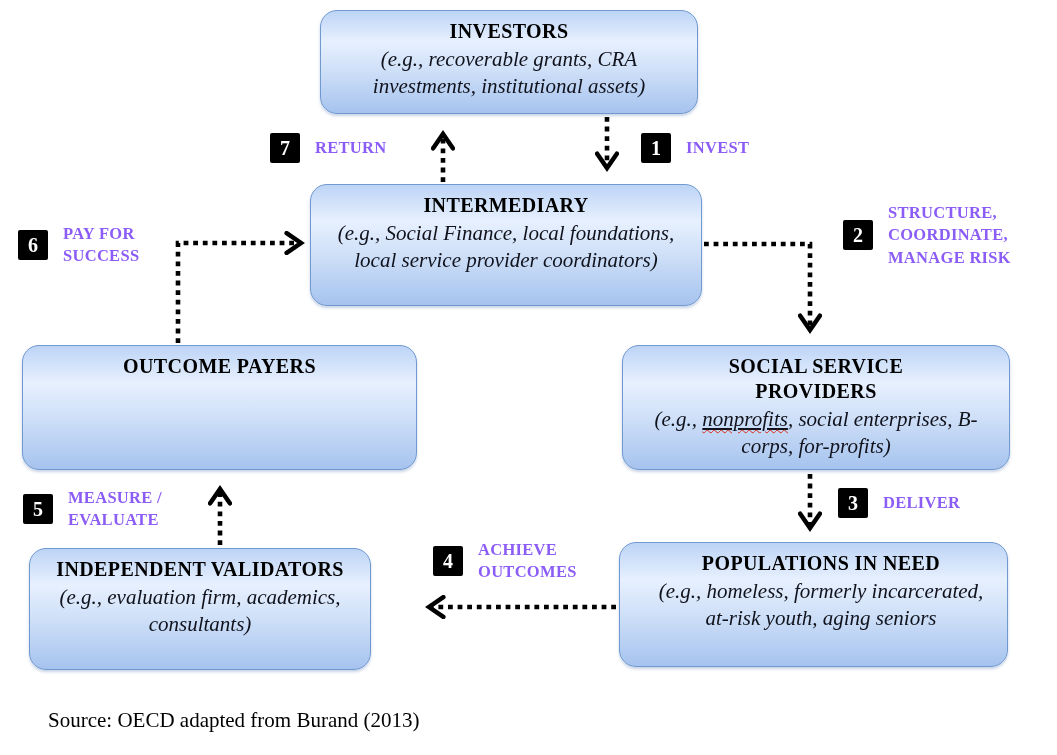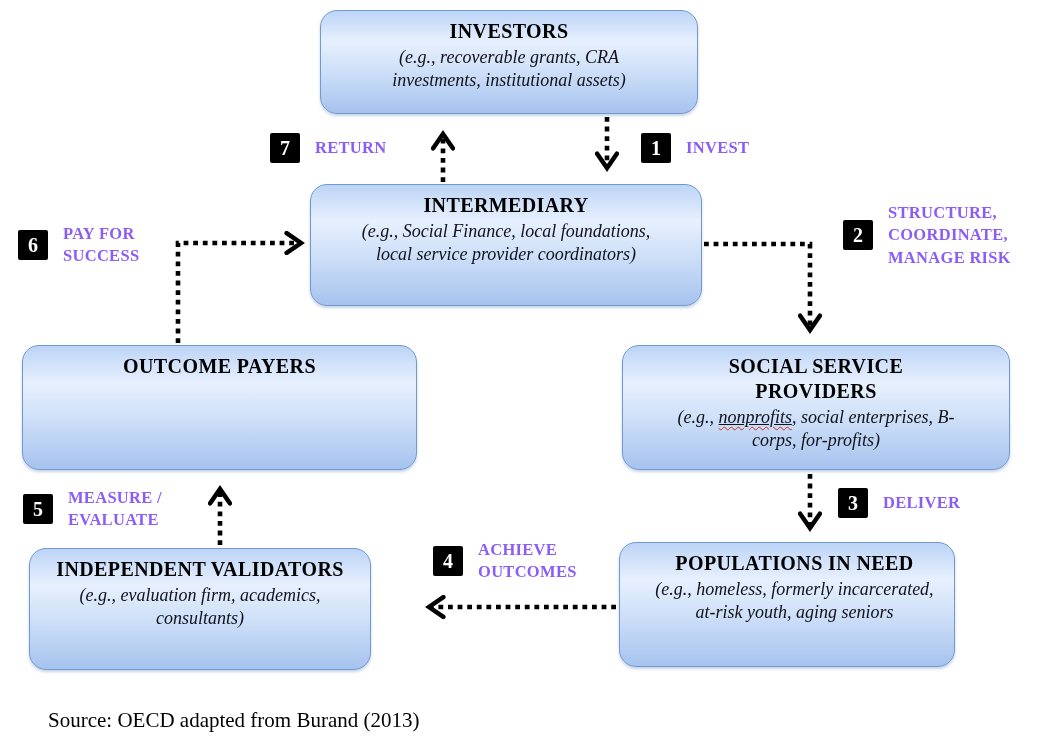--- a/index.html
+++ b/index.html
@@ -61,21 +61,21 @@
   .box-title{
     font-weight:bold;
     font-size:20px;
     letter-spacing:.4px;
     color:#000;
     white-space:pre-line;
     line-height:1.25;
   }
   .box-desc{
     font-style:italic;
-    font-size:18px;
+    font-size:21px;
     color:#10121c;
     line-height:1.3;
     white-space:pre-line;
     margin-top:2px;
   }
   .misspelled{ text-decoration:underline; }
   .squiggle{
     text-decoration:underline wavy var(--spellcheck-underline,#d72c16) 1px;
     text-underline-offset:3px;
   }
@@ -109,21 +109,21 @@
     position:absolute;
     left:48px;
     top:708px;
     font-size:21px;
     color:#000;
   }
   
   #box-investors{left:320px;top:10px;width:378px;height:104px;}
   #box-intermediary{left:310px;top:184px;width:392px;height:122px;}
   #box-providers{left:622px;top:345px;width:388px;height:125px;}
-  #box-populations{left:619px;top:542px;width:336px;height:125px;padding-left:33px;}
+  #box-populations{left:619px;top:542px;width:389px;height:125px;padding-left:33px;}
   #box-validators{left:29px;top:548px;width:342px;height:122px;}
   #box-payers{left:22px;top:345px;width:395px;height:125px;gap:40px;}
   
   #flow-invest{left:641px;top:133px;}
   #flow-structure{left:843px;top:202px;}
   #flow-deliver{left:838px;top:488px;}
   #flow-achieve{left:433px;top:539px;}
   #flow-measure{left:23px;top:487px;}
   #flow-pay{left:18px;top:223px;}
   #flow-return{left:270px;top:133px;}

